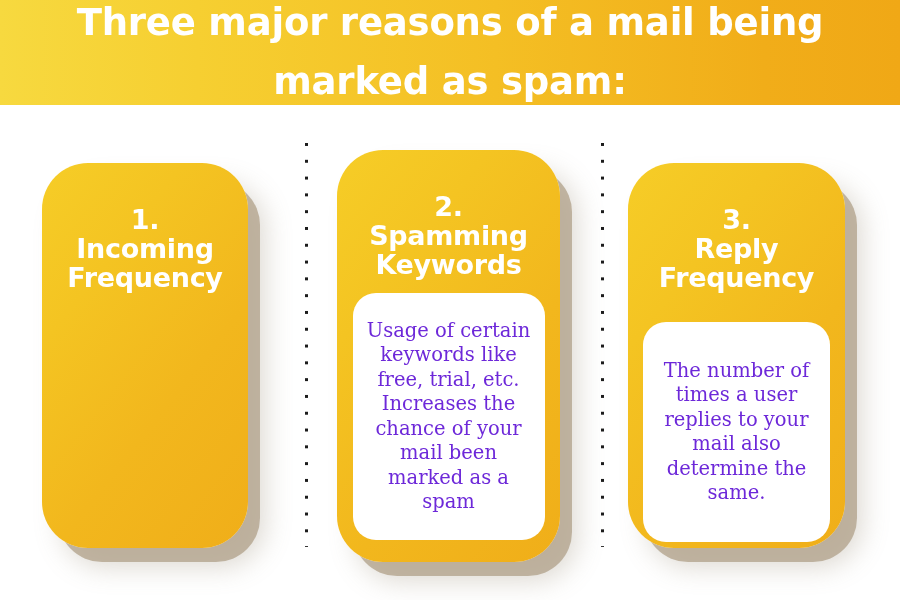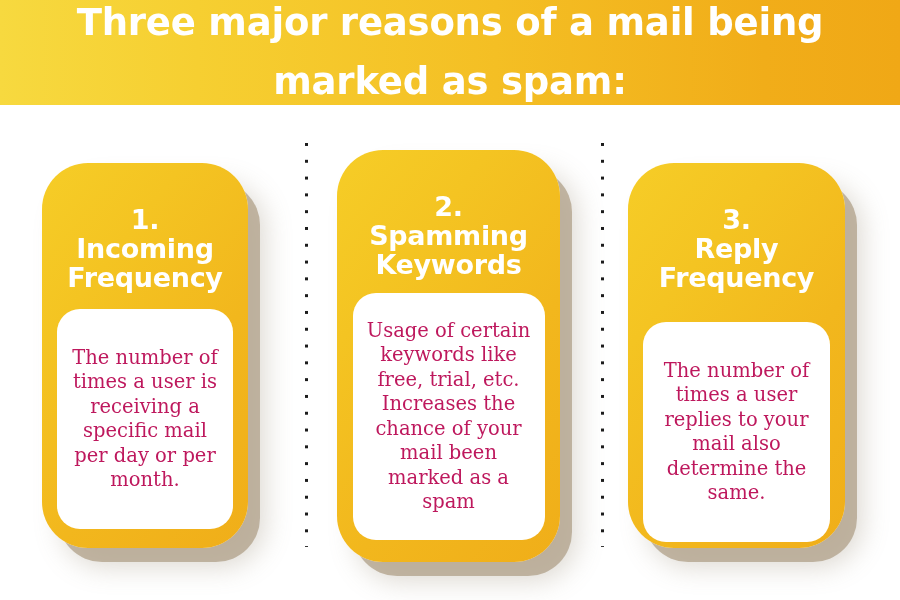--- a/index.html
+++ b/index.html
@@ -74,21 +74,21 @@
   }
 
   .card-body {
     background: #ffffff;
     border-radius: 23px;
     box-sizing: border-box;
     display: flex;
     align-items: center;
     justify-content: center;
     text-align: center;
-    color: #be185d;
+    color: #6d28d9;
     font-family: "DejaVu Serif", serif;
     font-size: 19.5px;
     line-height: 24.5px;
     padding: 10px 12px;
   }
 
   
   #card-1 { left: 42px;  top: 58px;  width: 206px; height: 385px; padding-top: 42px; }
   #card-1 .card-body { width: 176px; height: 220px; margin-top: 17px; }
 
@@ -118,21 +118,20 @@
   <div id="header-title">Three major reasons of a mail being
 marked as spam:</div>
 </div>
 
 <div id="cards-area">
 
   <div class="card" id="card-1">
     <div class="card-heading">1.
 Incoming
 Frequency</div>
-    <div class="card-body">The number of times a user is receiving a specific mail per day or per month.</div>
   </div>
 
   <div class="card" id="card-2">
     <div class="card-heading">2.
 Spamming
 Keywords</div>
     <div class="card-body">Usage of certain keywords like free, trial, etc. Increases the chance of your mail been marked as a spam</div>
   </div>
 
   <div class="card" id="card-3">

